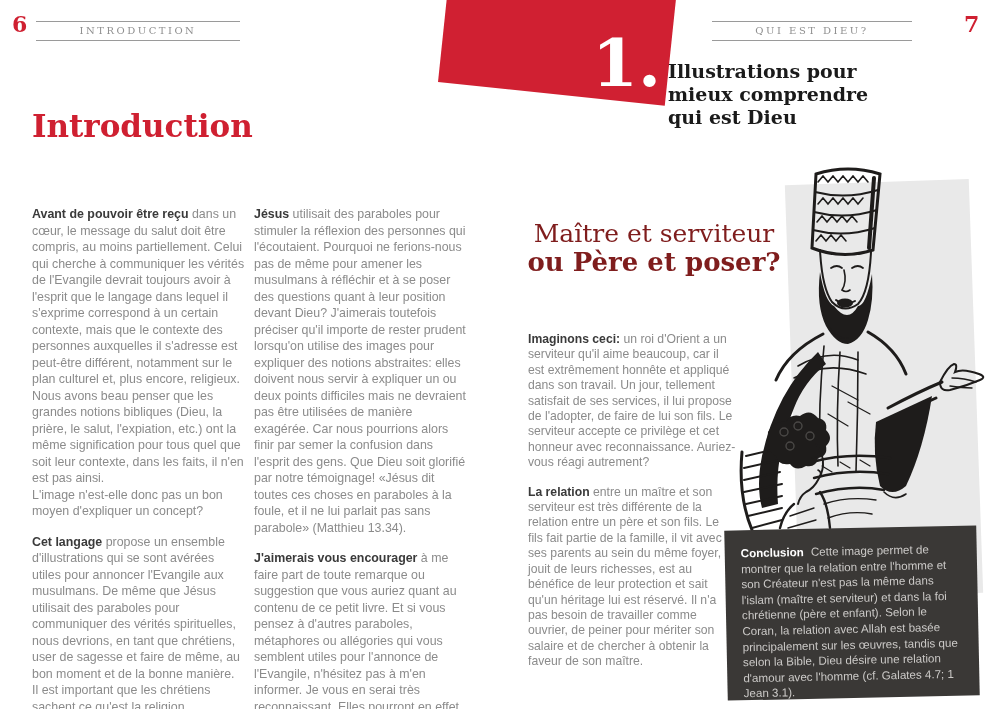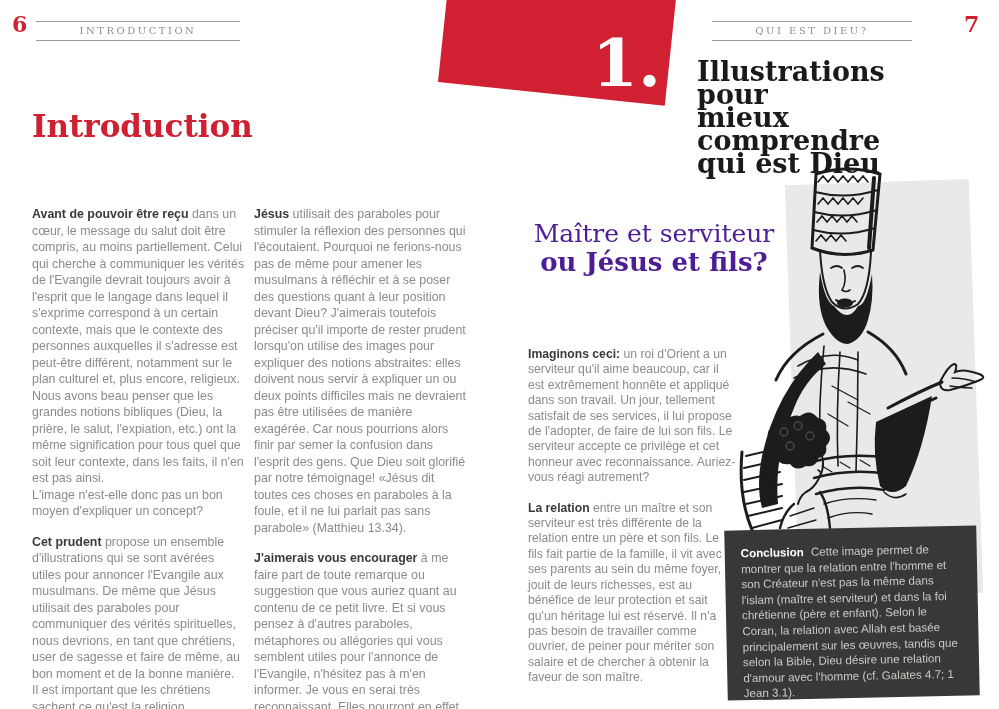--- a/index.html
+++ b/index.html
@@ -17,28 +17,28 @@
   .col{position:absolute;top:206px;width:213px;font-size:12.4px;line-height:16.5px;color:#8b8b8b;}
   .col p{margin:0 0 14px 0;white-space:pre-line;}
   .lead{font-weight:bold;color:#3a3a3a;text-align:center;}
   
   .chapter-badge{position:absolute;left:438px;top:-42px;width:228px;height:124px;background:#d02032;
                  transform:rotate(6deg);transform-origin:0 100%;z-index:1;}
   .chapter-number{position:absolute;left:592px;top:30px;z-index:2;color:#ffffff;
                   font-family:"DejaVu Serif","Liberation Serif",serif;font-weight:bold;font-size:66px;line-height:1;}
   .chapter-title{position:absolute;left:668px;top:60px;width:220px;z-index:2;color:#1a1a1a;
                  font-family:"DejaVu Serif","Liberation Serif",serif;font-weight:bold;
-                 font-size:27px;line-height:23px;white-space:pre-line;margin-left:29px;}
+                 font-size:19px;line-height:23px;white-space:pre-line;}
   
   .section-heading{position:absolute;left:520px;top:220px;width:268px;text-align:center;z-index:2;
-                   font-family:"DejaVu Serif","Liberation Serif",serif;color:#4c1d95;}
+                   font-family:"DejaVu Serif","Liberation Serif",serif;color:#7f1d1d;}
   .section-heading .l1{font-size:25px;line-height:28px;font-weight:normal;}
   .section-heading .l2{font-size:26px;line-height:29px;font-weight:bold;}
   .rcol{position:absolute;left:528px;top:332px;width:208px;font-size:12.2px;line-height:15.4px;color:#8b8b8b;z-index:2;}
-  .rcol p{margin:15px 0 14px 0;white-space:pre-line;}
+  .rcol p{margin:0 0 14px 0;white-space:pre-line;}
   
   .illu-bg{position:absolute;left:792px;top:182px;width:184px;height:414px;background:#e9e9e9;
            transform:rotate(-2deg);z-index:0;}
   .illu{position:absolute;left:728px;top:156px;z-index:1;}
   
   .conclusion{position:absolute;left:726px;top:528px;width:252px;height:170px;background:#3a3836;
               transform:rotate(-1.2deg);z-index:3;padding:15px 16px;box-sizing:border-box;
               font-size:11.6px;line-height:15.6px;color:#cbc9c7;}
   .conclusion .clead{font-weight:bold;color:#ffffff;margin-right:7px;}
 </style>
@@ -48,21 +48,21 @@
 <div id="spread">
 
   <div>
     <div class="folio" style="left:12px;">6</div>
     <div class="runhead" style="left:36px;width:204px;">INTRODUCTION</div>
     <div class="intro-title">Introduction</div>
 
     <div class="col" style="left:32px;">
       <p><span class="lead">Avant de pouvoir être reçu</span><span> dans un cœur, le message du salut doit être compris, au moins partiellement. Celui qui cherche à communiquer les vérités de l'Evangile devrait toujours avoir à l'esprit que le langage dans lequel il s'exprime correspond à un certain contexte, mais que le contexte des personnes auxquelles il s'adresse est peut-être différent, notamment sur le plan culturel et, plus encore, religieux. Nous avons beau penser que les grandes notions bibliques (Dieu, la prière, le salut, l'expiation, etc.) ont la même signification pour tous quel que soit leur contexte, dans les faits, il n'en est pas ainsi.
 L'image n'est-elle donc pas un bon moyen d'expliquer un concept?</span></p>
-      <p><span class="lead">Cet prudent</span><span> propose un ensemble d'illustrations qui se sont avérées utiles pour annoncer l'Evangile aux musulmans. De même que Jésus utilisait des paraboles pour communiquer des vérités spirituelles, nous devrions, en tant que chrétiens, user de sagesse et faire de même, au bon moment et de la bonne manière.
+      <p><span class="lead">Cet langage</span><span> propose un ensemble d'illustrations qui se sont avérées utiles pour annoncer l'Evangile aux musulmans. De même que Jésus utilisait des paraboles pour communiquer des vérités spirituelles, nous devrions, en tant que chrétiens, user de sagesse et faire de même, au bon moment et de la bonne manière.
 Il est important que les chrétiens sachent ce qu'est la religion musulmane et qu'ils se familiarisent avec ses enseignements et ses pratiques. Cela les aidera à mieux transmettre le message.</span></p>
     </div>
 
     <div class="col" style="left:254px;">
       <p><span class="lead">Jésus</span><span> utilisait des paraboles pour stimuler la réflexion des personnes qui l'écoutaient. Pourquoi ne ferions-nous pas de même pour amener les musulmans à réfléchir et à se poser des questions quant à leur position devant Dieu? J'aimerais toutefois préciser qu'il importe de rester prudent lorsqu'on utilise des images pour expliquer des notions abstraites: elles doivent nous servir à expliquer un ou deux points difficiles mais ne devraient pas être utilisées de manière exagérée. Car nous pourrions alors finir par semer la confusion dans l'esprit des gens. Que Dieu soit glorifié par notre témoignage! «Jésus dit toutes ces choses en paraboles à la foule, et il ne lui parlait pas sans parabole» (Matthieu 13.34).</span></p>
       <p><span class="lead">J'aimerais vous encourager</span><span> à me faire part de toute remarque ou suggestion que vous auriez quant au contenu de ce petit livre. Et si vous pensez à d'autres paraboles, métaphores ou allégories qui vous semblent utiles pour l'annonce de l'Evangile, n'hésitez pas à m'en informer. Je vous en serai très reconnaissant. Elles pourront en effet venir compléter une éventuelle prochaine édition.</span></p>
 
     </div>
   </div>
 
@@ -71,21 +71,21 @@
     <div class="chapter-number">1.</div>
     <div class="chapter-title">Illustrations pour
 mieux comprendre
 qui est Dieu</div>
 
     <div class="runhead" style="left:712px;width:200px;">QUI EST DIEU?</div>
     <div class="folio" style="left:964px;">7</div>
 
     <div class="section-heading">
       <div class="l1">Maître et serviteur</div>
-      <div class="l2">ou Jésus et fils?</div>
+      <div class="l2">ou Père et poser?</div>
     </div>
 
     <div class="rcol">
       <p><span class="lead">Imaginons ceci:</span><span> un roi d'Orient a un serviteur qu'il aime beaucoup, car il est extrêmement honnête et appliqué dans son travail. Un jour, tellement satisfait de ses services, il lui propose de l'adopter, de faire de lui son fils. Le serviteur accepte ce privilège et cet honneur avec reconnaissance. Auriez-vous réagi autrement?</span></p>
       <p><span class="lead">La relation</span><span> entre un maître et son serviteur est très différente de la relation entre un père et son fils. Le fils fait partie de la famille, il vit avec ses parents au sein du même foyer, jouit de leurs richesses, est au bénéfice de leur protection et sait qu'un héritage lui est réservé. Il n'a pas besoin de travailler comme ouvrier, de peiner pour mériter son salaire et de chercher à obtenir la faveur de son maître.</span></p>
     </div>
 
     <div class="illu-bg"></div>
     <svg class="illu" width="260" height="376" viewBox="0 0 260 376">
       <g fill="none" stroke="#1e1c1b" stroke-width="2" stroke-linecap="round">

